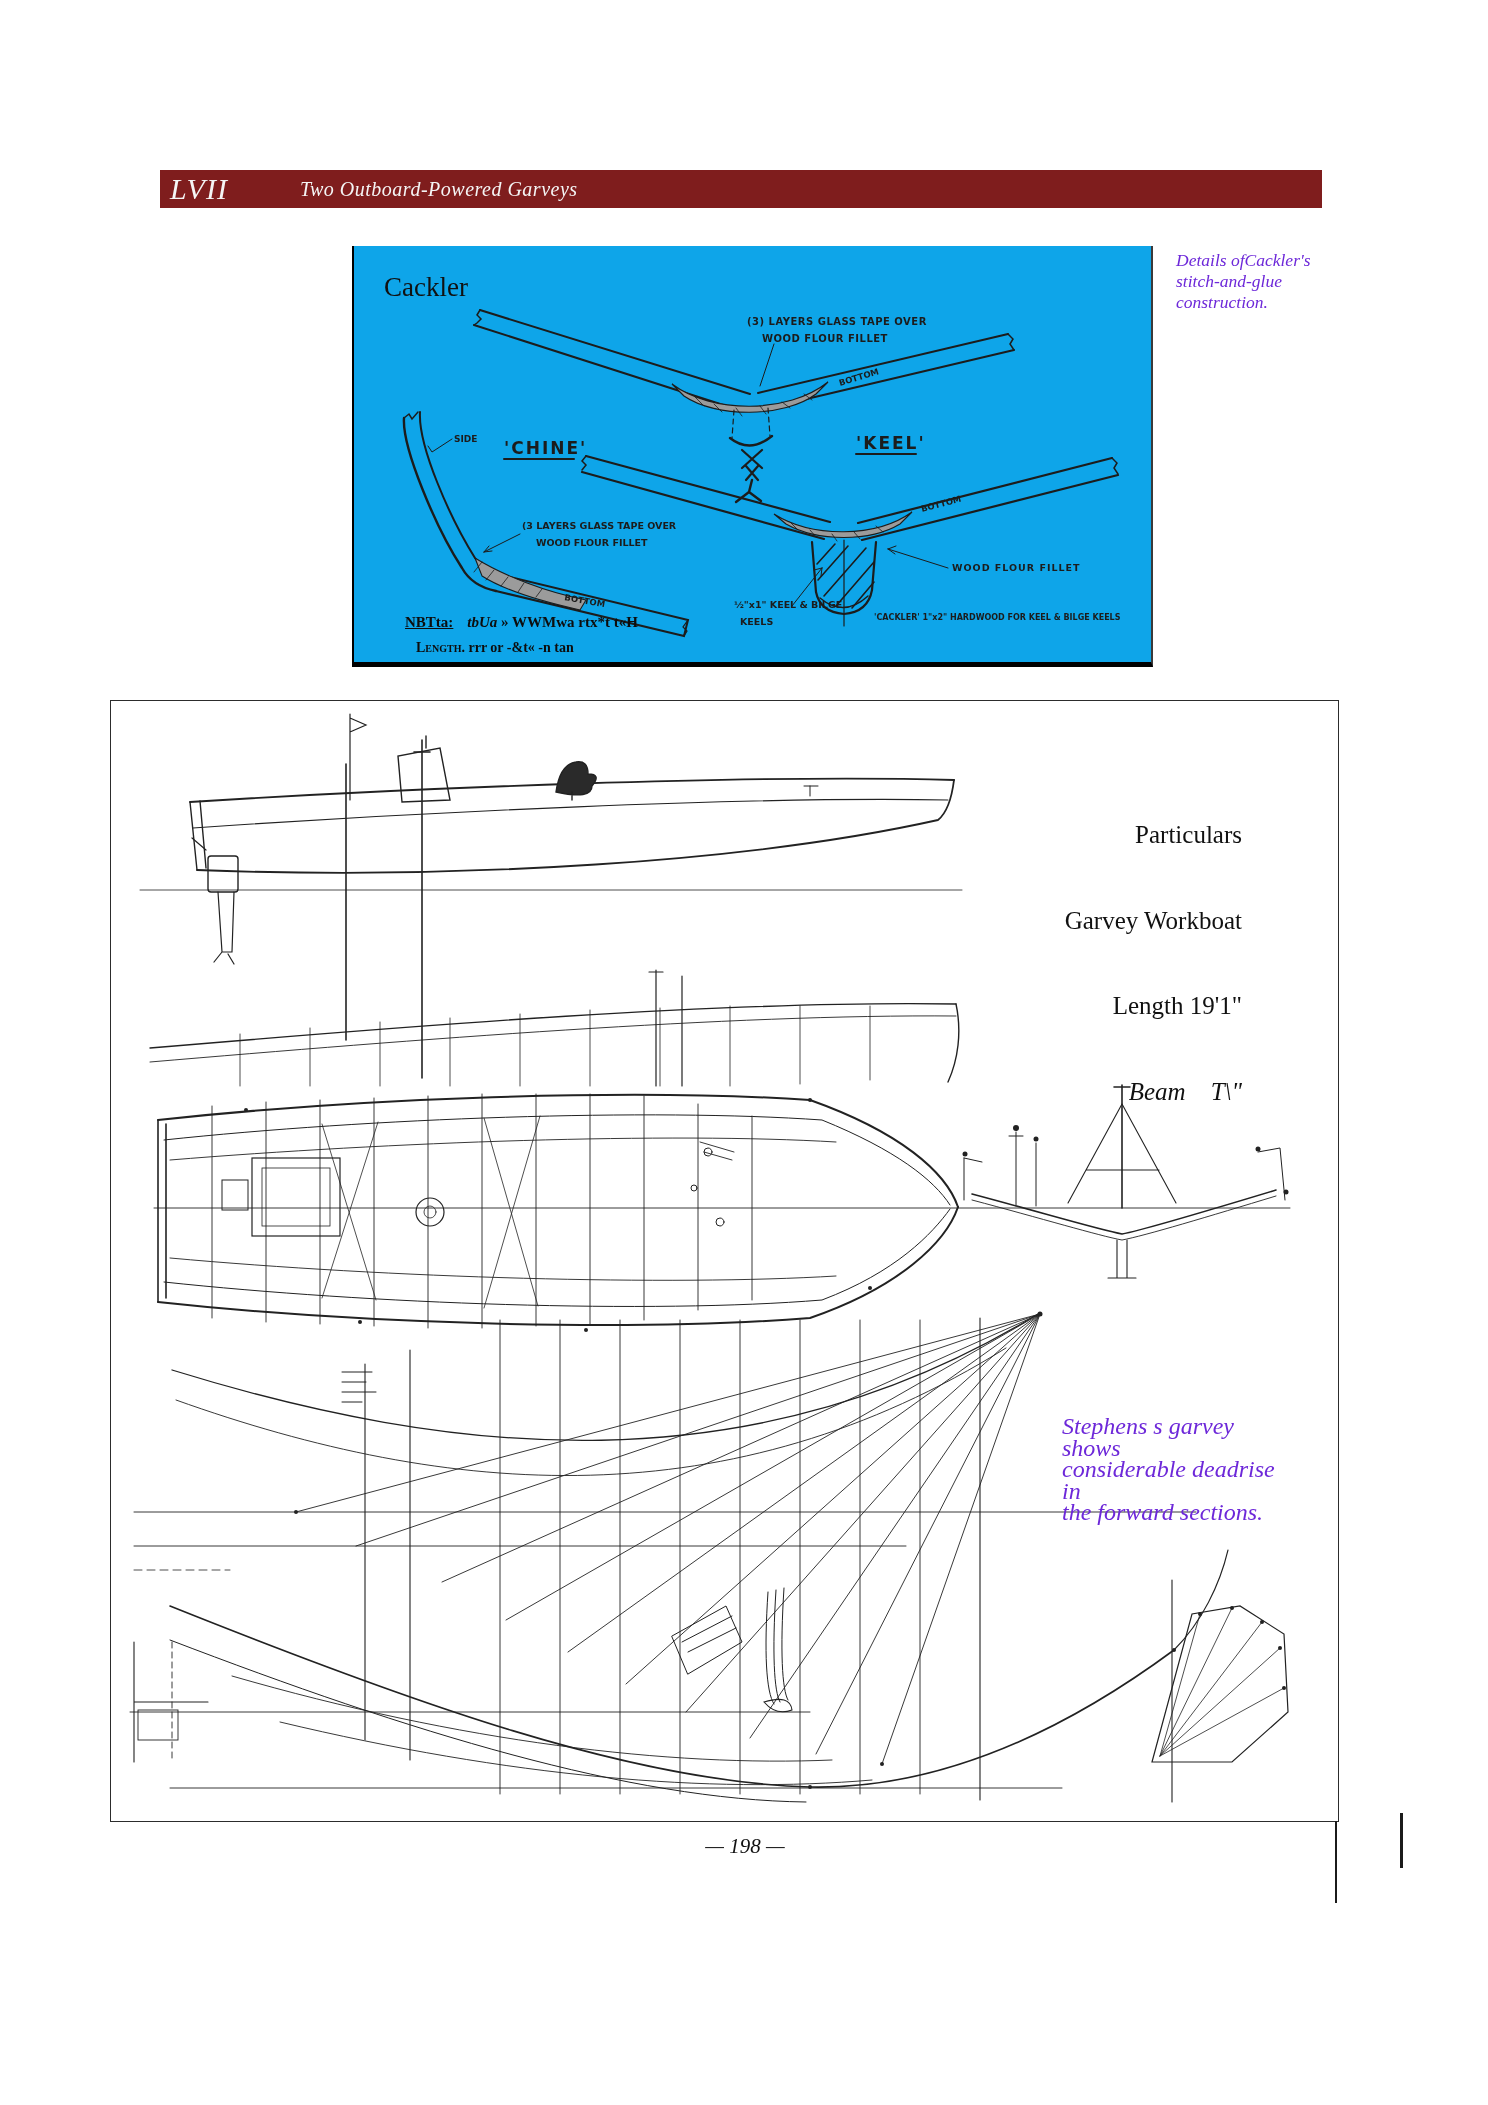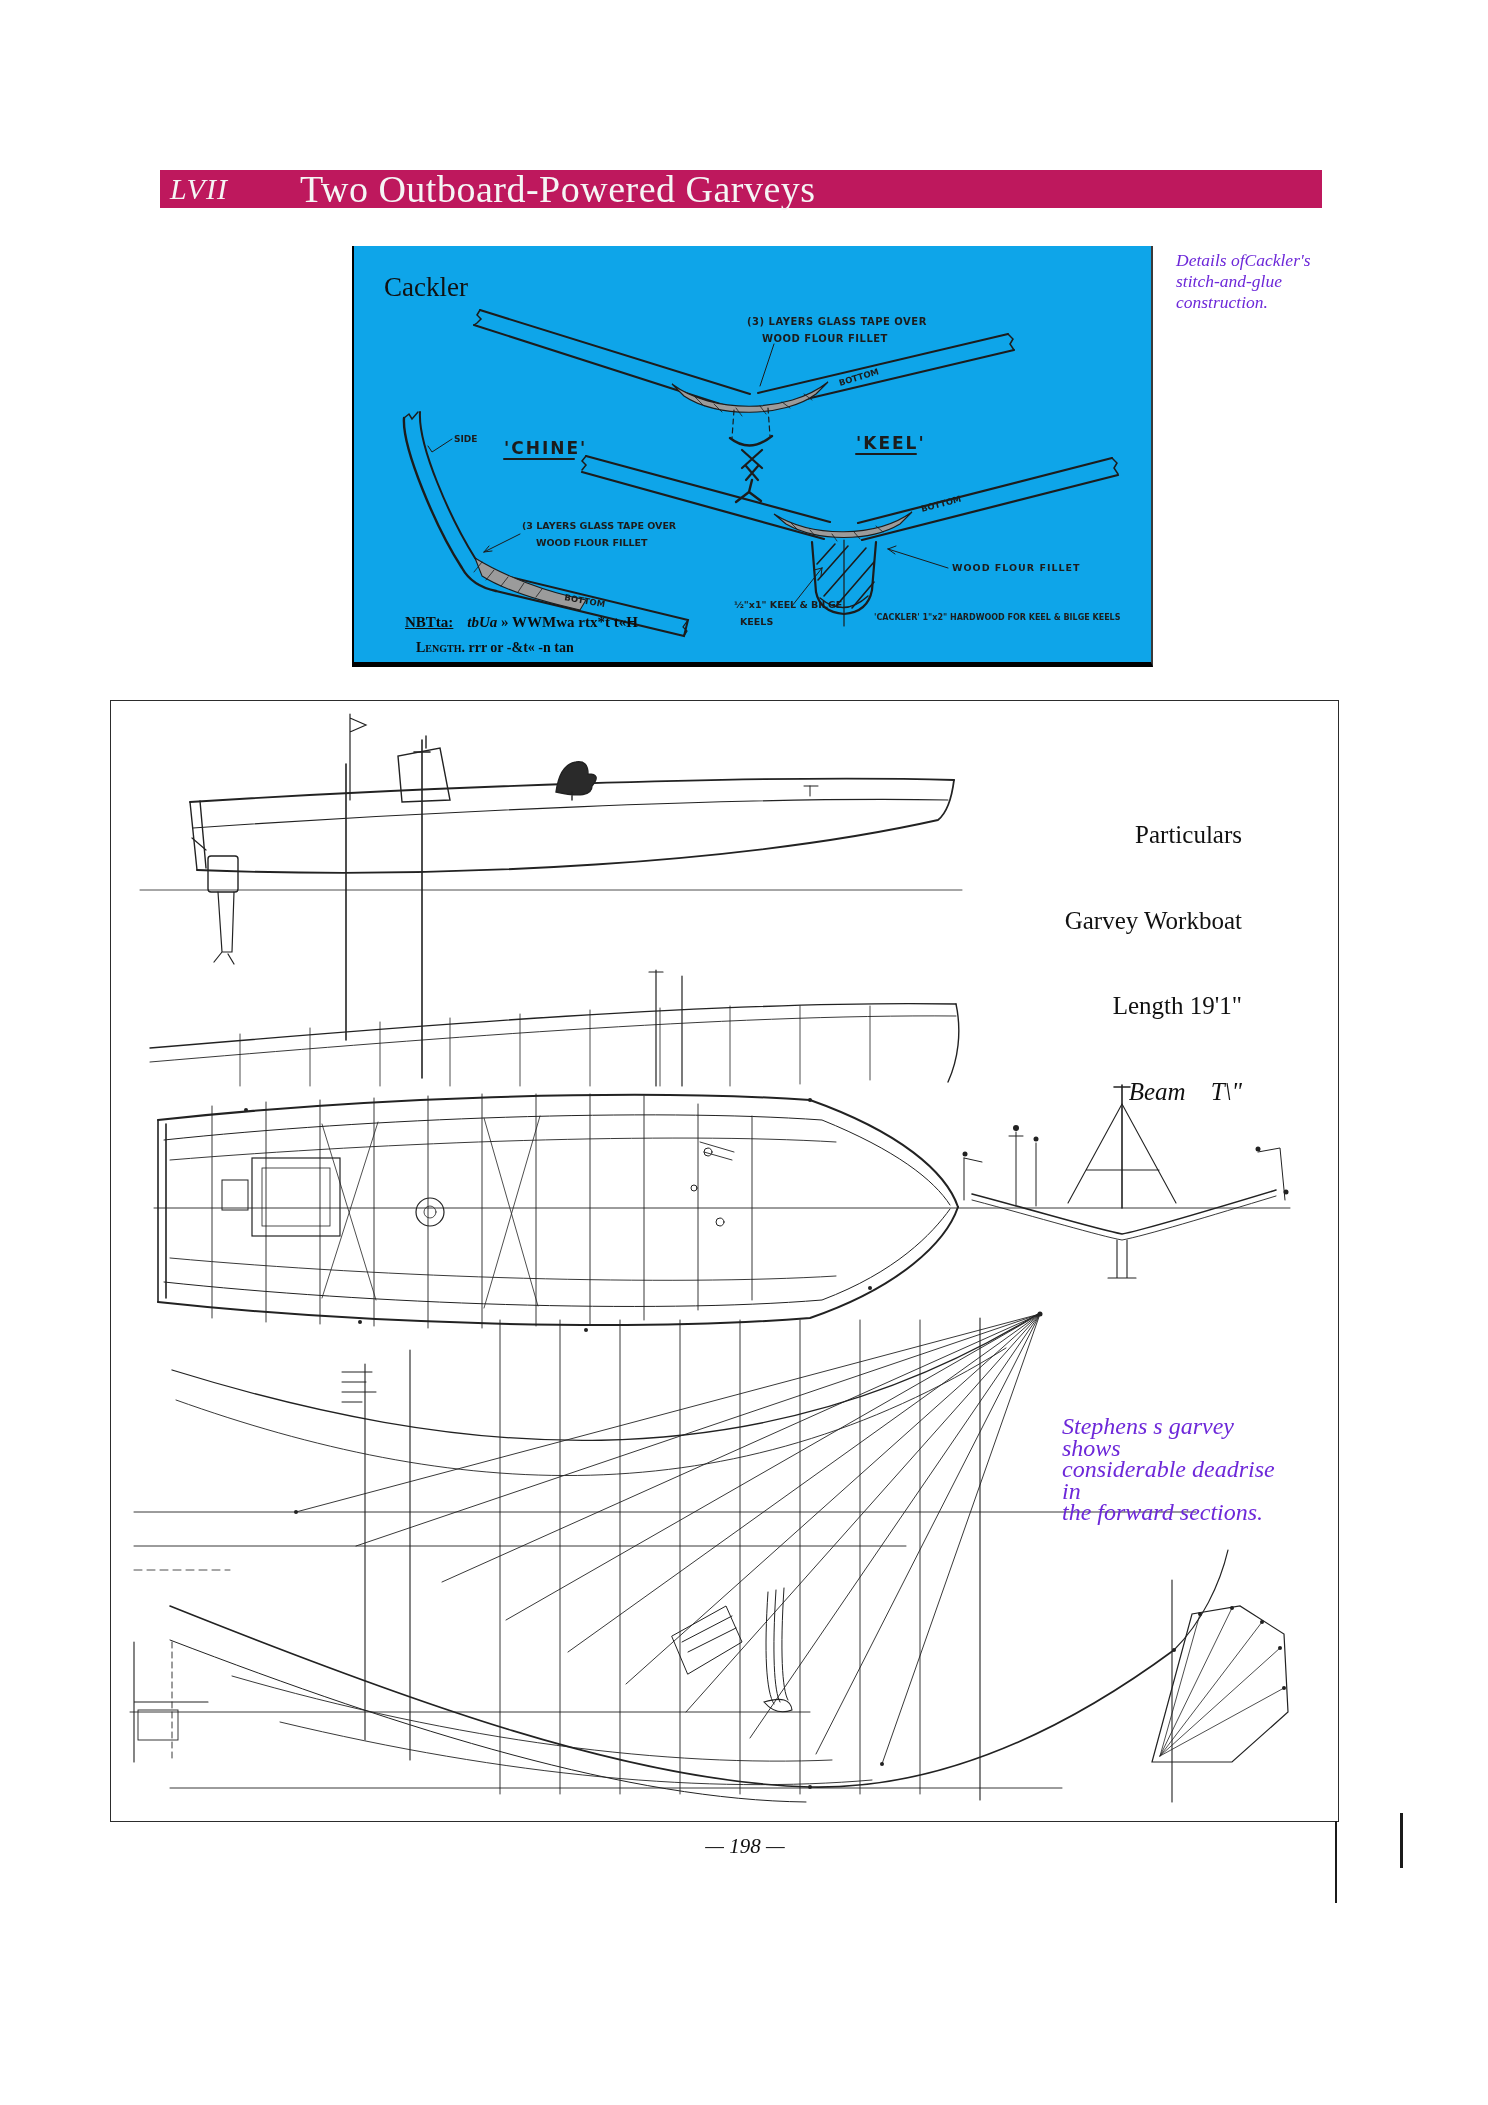--- a/index.html
+++ b/index.html
@@ -1,23 +1,23 @@
 <!DOCTYPE html>
 <html><head>
 <meta charset="utf-8">
 <style>
   html,body{margin:0;padding:0;background:#e8e8e8;}
   #page{position:relative;width:1488px;height:2105px;background:#ffffff;overflow:hidden;
         font-family:"Liberation Serif", serif;color:#111;}
   .abs{position:absolute;}
   
-  #header-bar{left:160px;top:170px;width:1162px;height:38px;background:#be185d;color:#f5f5f5;
+  #header-bar{left:160px;top:170px;width:1162px;height:38px;background:#7f1d1d;color:#f5f5f5;
               display:flex;align-items:center;}
   #header-bar .chapter{font-style:italic;font-size:30px;margin-left:10px;letter-spacing:1px;}
-  #header-bar .title{font-size:38px;margin-left:72px;letter-spacing:0.5px;}
+  #header-bar .title{font-style:italic;font-size:20px;margin-left:72px;letter-spacing:0.5px;}
   
   #cackler-box{left:352px;top:246px;width:797px;height:416px;background:#0ea5e9;
                border-left:2px solid #000;border-right:2px solid #3a3a3a;border-bottom:5px solid #000;}
   #cackler-title{left:30px;top:26px;font-size:27px;}
   .sketch{position:absolute;left:0;top:0;}
   .hand{font-family:"DejaVu Sans", sans-serif;font-weight:bold;fill:#1c1c1c;}
   
   #typed-notes{left:23px;top:368px;width:640px;font-family:"Liberation Serif",serif;font-size:15px;font-weight:bold;color:#0d0d0d;margin-left:28px;}
   #typed-notes .lbl{text-decoration:underline;}
   #typed-notes .it{font-style:italic;margin-left:14px;}

